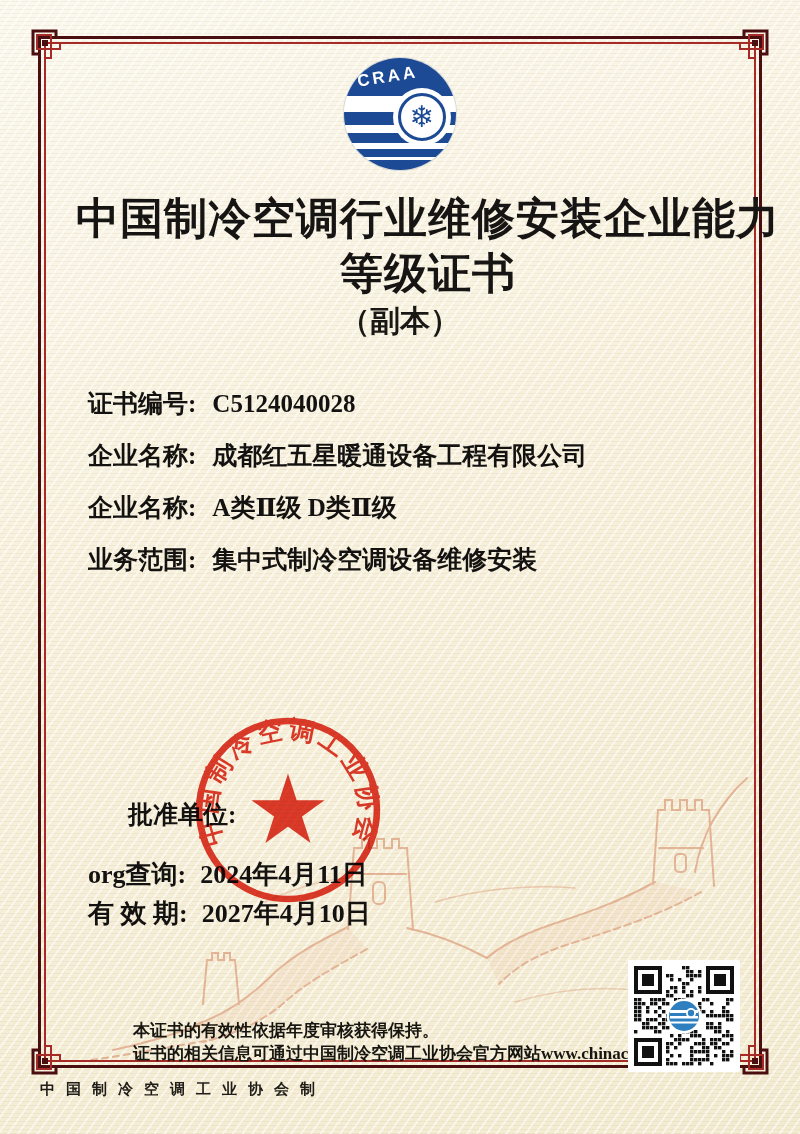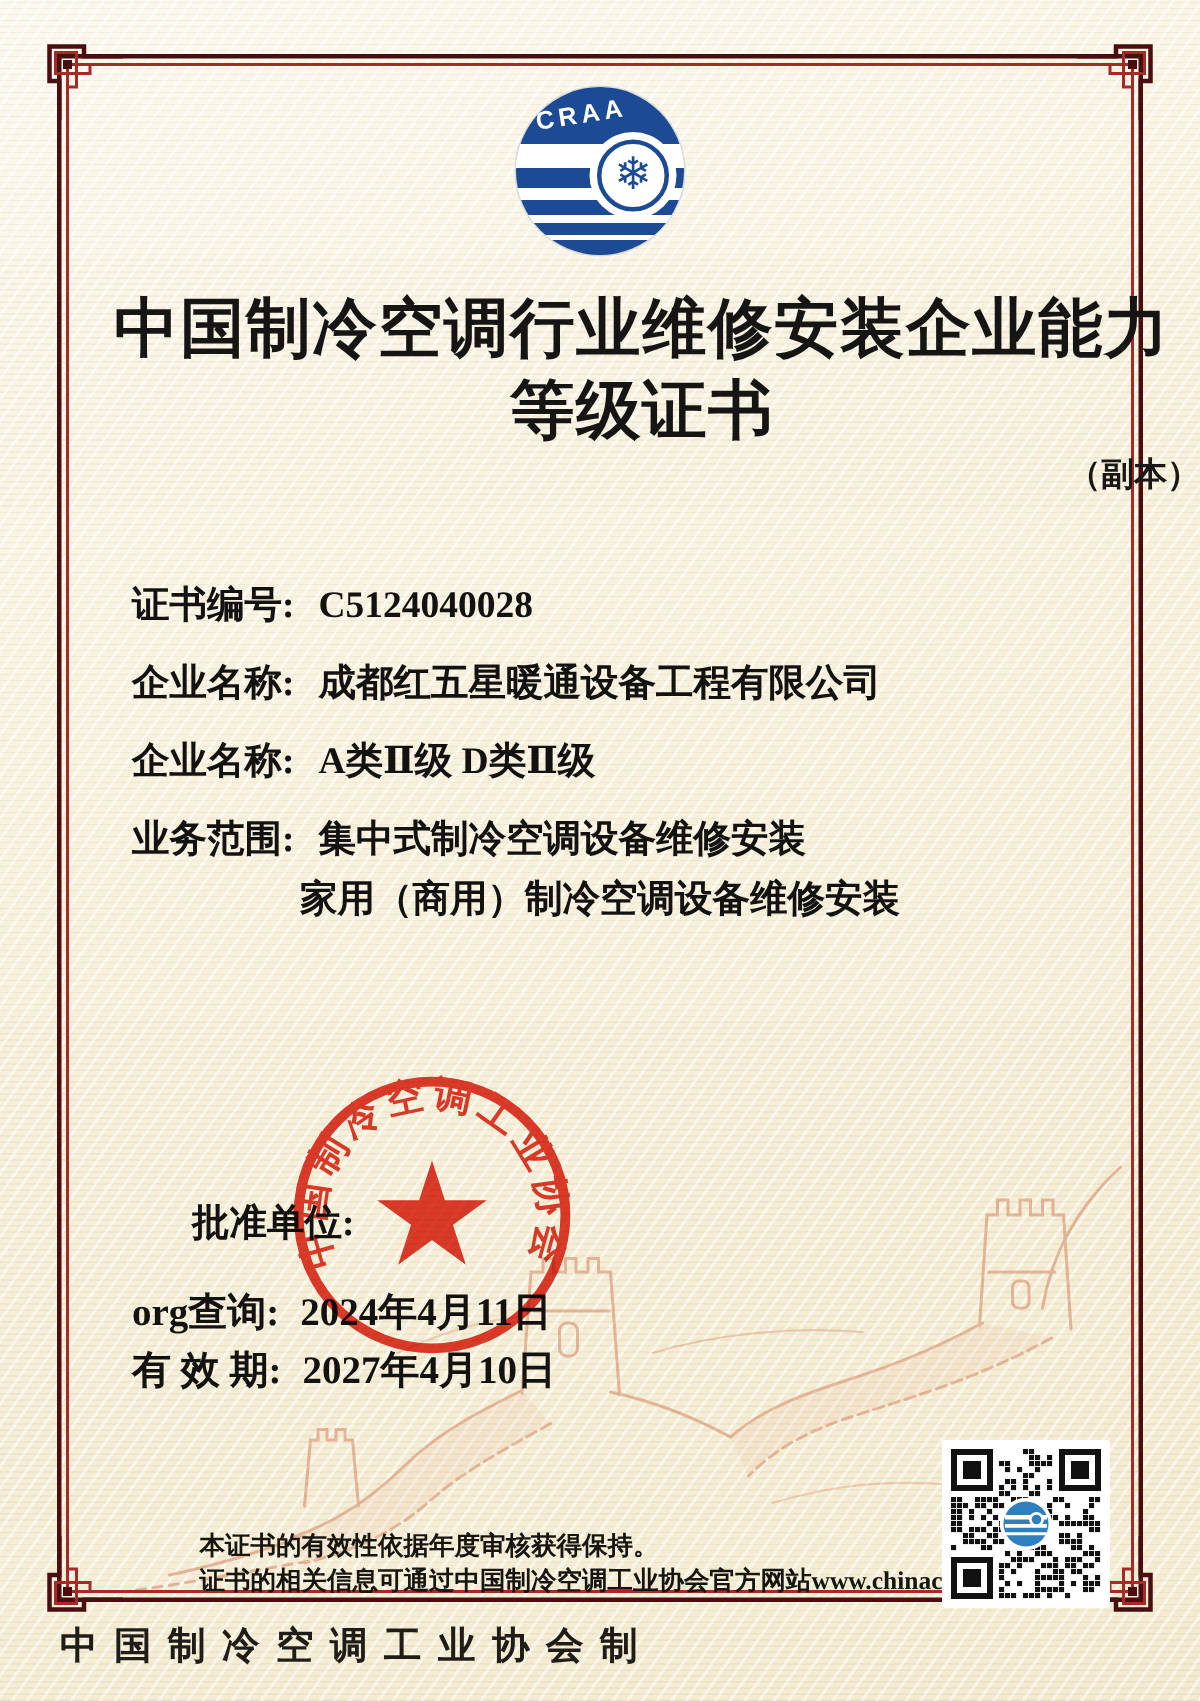--- a/index.html
+++ b/index.html
@@ -36,22 +36,22 @@
   .logo-badge{position:absolute;left:49px;top:30px;width:58px;height:58px;border-radius:50%;
     background:#fff;display:flex;align-items:center;justify-content:center;}
   .logo-badge-inner{width:48px;height:48px;border-radius:50%;border:3px solid #1c4a94;
     box-sizing:border-box;display:flex;align-items:center;justify-content:center;
     color:#1c4a94;font-size:30px;line-height:1;font-family:"DejaVu Sans",sans-serif;}
   
   .title1,.title2{position:absolute;left:0;width:800px;text-align:center;color:#171513;
     font-weight:bold;font-size:43px;letter-spacing:1px;padding-left:28px;}
   .title1{top:190px;}
   .title2{top:245px;}
-  .copy{position:absolute;left:0;top:301px;width:800px;text-align:right;color:#1a1814;
-    font-weight:bold;font-size:22px;}
+  .copy{position:absolute;left:0;top:301px;width:800px;text-align:center;color:#1a1814;
+    font-weight:bold;font-size:30px;}
   
   .fields{position:absolute;left:88px;top:372px;width:640px;color:#141210;}
   .frow{height:40px;line-height:40px;font-size:25px;white-space:nowrap;margin-top:12px;}
   .frow .lbl{font-weight:bold;}
   .frow .val{font-weight:bold;margin-left:16px;}
   .frow2{height:40px;line-height:40px;font-size:25px;font-weight:bold;margin-left:112px;}
   
   .approval{position:absolute;left:88px;top:798px;font-size:25px;font-weight:bold;color:#141210;margin-left:40px;}
   .drow{position:absolute;left:88px;font-size:26px;font-weight:bold;color:#141210;white-space:nowrap;}
   .drow .val{margin-left:14px;}
@@ -61,21 +61,21 @@
   .seal{position:absolute;left:192px;top:714px;width:192px;height:192px;
     mix-blend-mode:multiply;opacity:.95;}
   .seal text{font-family:"Liberation Serif","DejaVu Serif",serif;font-weight:bold;}
   
   .footnote{position:absolute;left:86px;width:620px;font-size:17px;font-weight:bold;color:#17150f;margin-left:47px;}
   .fn1{top:1019px;}
   .fn2{top:1042px;}
   
   .qr{position:absolute;left:628px;top:960px;width:112px;height:112px;}
   
-  .issuer{position:absolute;left:40px;top:1080px;font-size:25px;font-weight:bold;
+  .issuer{position:absolute;left:40px;top:1080px;font-size:15px;font-weight:bold;
     letter-spacing:11px;color:#201d18;}
   
   .watermark{position:absolute;left:55px;top:752px;width:710px;height:312px;opacity:.55;
     pointer-events:none;}
   .frame-outer,.frame-inner,.corner{z-index:2;}
   .seal{z-index:4;} .qr{z-index:3;}
   .title1,.title2,.copy,.fields,.approval,.drow,.footnote,.issuer,.logo{z-index:3;}
   .watermark{z-index:1;}
 </style>
 </head>
@@ -164,21 +164,20 @@
   </div>
   <div class="frow">
     <span class="lbl">企业名称:</span><span class="val">成都红五星暖通设备工程有限公司</span>
   </div>
   <div class="frow">
     <span class="lbl">企业名称:</span><span class="val">A类Ⅱ级 D类Ⅱ级</span>
   </div>
   <div class="frow">
     <span class="lbl">业务范围:</span><span class="val">集中式制冷空调设备维修安装</span>
   </div>
-  <div class="frow2">家用（商用）制冷空调设备维修安装</div>
 </div>
 
 <div class="approval">批准单位:</div>
 
 <svg class="seal" viewBox="0 0 190 190">
   <defs>
     <path id="sealArc" d="M 33.5 130.5 A 71 71 0 1 1 156.5 130.5" fill="none"></path>
   </defs>
   <circle cx="95" cy="95" r="88" fill="none" stroke="#e03222" stroke-width="6.5"></circle>
   <polygon points="95,59 72.66,127.75 131.14,85.26 58.86,85.26 117.34,127.75" fill="#e03222"></polygon>

